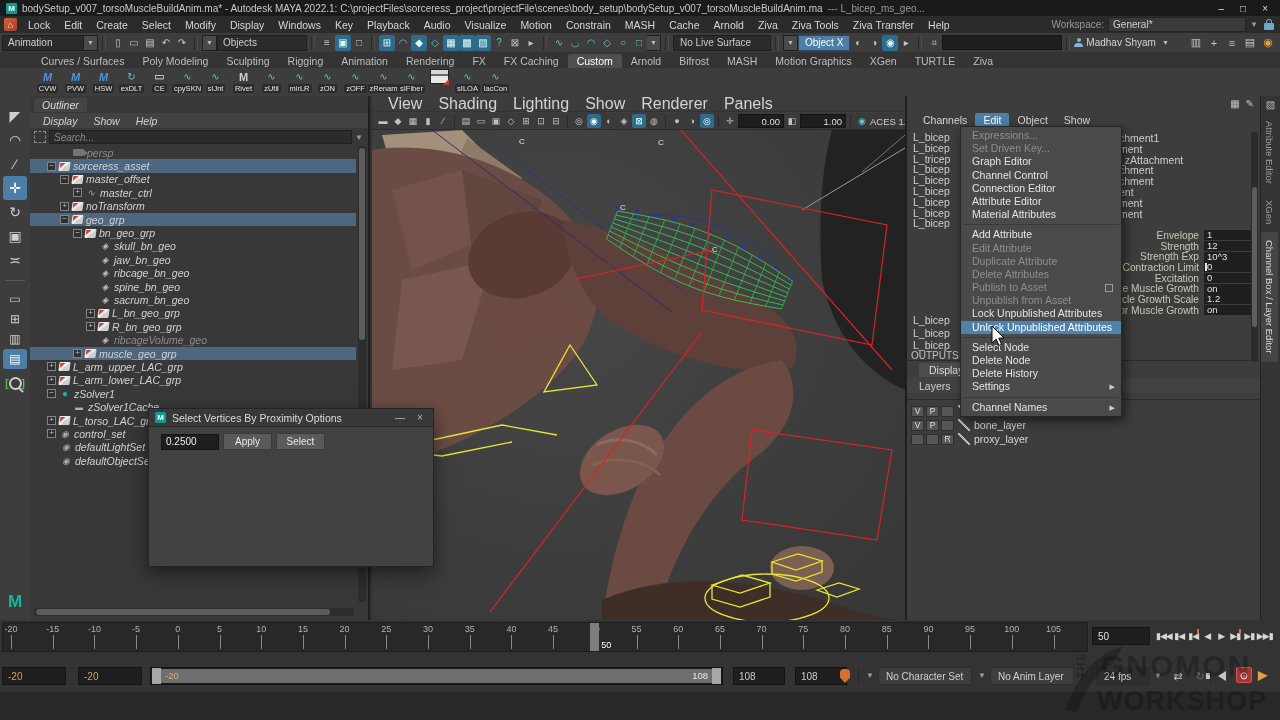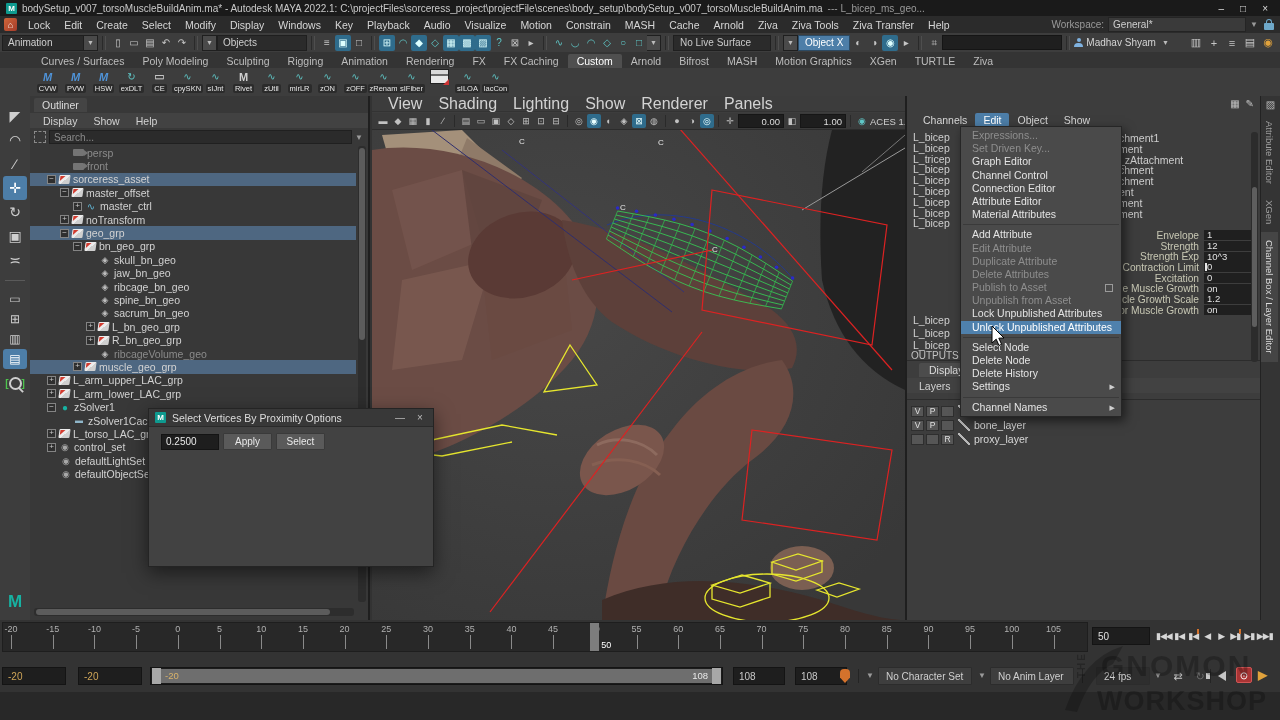--- a/index.html
+++ b/index.html
@@ -58,21 +58,21 @@
   .toolbox{position:absolute;left:0;top:96px;width:30px;height:524px;background:#3d3d3d;display:flex;flex-direction:column;align-items:center;padding-top:8px;box-sizing:border-box;gap:4px;}
   .tbi{width:24px;height:24px;display:flex;align-items:center;justify-content:center;color:#cfcfcf;font-size:14px;border-radius:3px;}
   .tbi.on{background:#4d7ea8;color:#fff;}
   .tbi.small{height:20px;font-size:12px;}
   .tb-sep{width:20px;height:1px;background:#5a5a5a;margin:4px 0;}
   .mag{width:9px;height:9px;border:2px solid #cfcfcf;border-radius:50%;position:relative;}
   .mag::after{content:"";position:absolute;right:-4px;bottom:-3px;width:6px;height:2px;background:#cfcfcf;transform:rotate(45deg);}
   .gbr{color:#4ec44e;font-size:10px;font-weight:bold;}
   .maya-logo{margin-top:auto;margin-bottom:8px;color:#17b2a2;font-weight:bold;font-size:17px;}
   
-  .outliner{position:absolute;left:30px;top:96px;width:340px;height:524px;background:#383838;border-right:2px solid #1f1f1f;box-sizing:border-box;}
+  .outliner{position:absolute;left:30px;top:96px;width:340px;height:524px;background:#383838;border-right:2px solid #1f1f1f;box-sizing:border-box;font-style:italic;}
   .otab{position:absolute;left:4px;top:2px;background:#444;color:#dcdcdc;font-size:10.5px;padding:1px 8px;border-radius:2px 2px 0 0;}
   .omenus{position:absolute;left:0;top:17px;width:100%;height:15px;background:#424242;display:flex;gap:2px;padding-left:6px;box-sizing:border-box;align-items:center;}
   .omenu{padding:0 7px;font-size:10.5px;color:#d2d2d2;}
   .osearch{position:absolute;left:2px;top:34px;right:2px;height:14px;display:flex;align-items:center;gap:3px;}
   .osearch-icon{width:10px;height:10px;border:1px dashed #8a8a8a;margin-left:2px;}
   .osearch-field{flex:1;height:12px;background:#2b2b2b;border:1px solid #202020;color:#8a8a8a;font-size:10px;padding:0 4px;display:flex;align-items:center;}
   .osearch-arrow{color:#9a9a9a;font-size:8px;padding-right:3px;}
   .otree{position:absolute;left:0;top:50px;right:12px;bottom:16px;overflow:hidden;}
   .orow{display:flex;align-items:center;gap:3px;height:13.4px;font-size:10.5px;color:#d2d2d2;white-space:nowrap;}
   .orow.sel{background:#4e6781;}
@@ -438,25 +438,20 @@
     <div class="osearch">
       <span class="osearch-icon"></span>
       <span class="osearch-field">Search...</span>
       <span class="osearch-arrow">▼</span>
     </div>
     <div class="otree">
         <div class="orow dim" style="padding-left: 30px;">
           <span class="spacer"></span>
           <span class="i-camera"></span>
           <span>persp</span>
-        </div>
-        <div class="orow dim" style="padding-left: 30px;">
-          <span class="spacer"></span>
-          <span class="i-camera"></span>
-          <span>front</span>
         </div>
         <div class="orow sel" style="padding-left: 17px;">
           <span class="exp">−</span>
           <span class="i-transform"></span>
           <span>sorceress_asset</span>
         </div>
         <div class="orow" style="padding-left: 30px;">
           <span class="exp">−</span>
           <span class="i-transform"></span>
           <span>master_offset</span>

